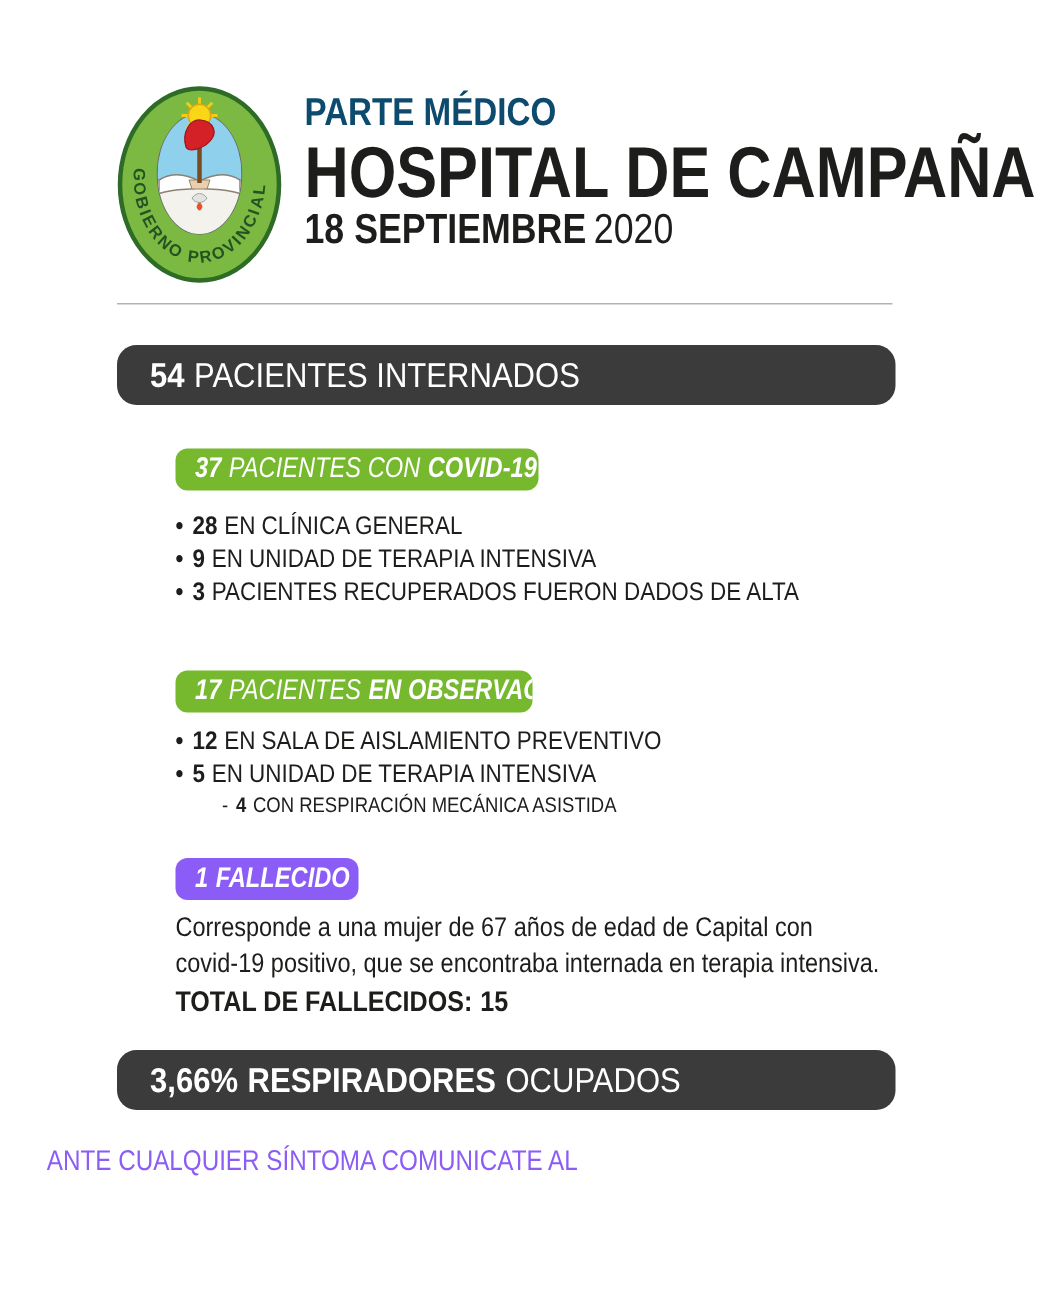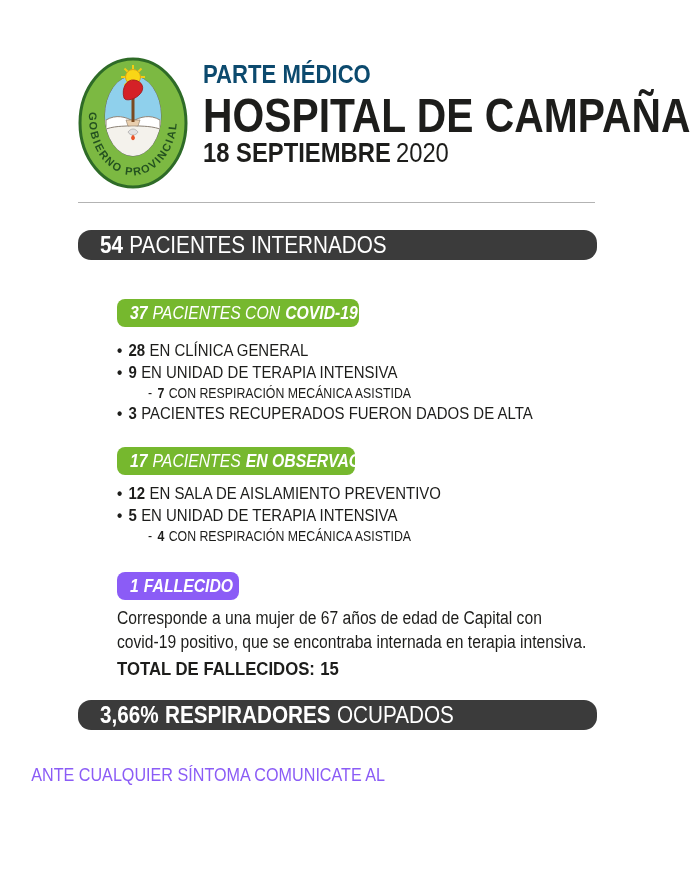--- a/index.html
+++ b/index.html
@@ -15,21 +15,21 @@
   
   .logo { position:absolute; left:76px; top:56px; }
   .kicker { position:absolute; left:203px; top:59px; font-size:26px; font-weight:bold; color:#0c4a6e; }
   .title  { position:absolute; left:203px; top:88px; font-size:48px; font-weight:bold; color:#1d1d1b; }
   .date   { position:absolute; left:203px; top:137px; font-size:28px; }
   .date b { margin-right:6px; }
 
   .divider { position:absolute; left:78px; top:202px; width:517px; height:1px; background:#b3b3b3; }
 
   
-  .banner-dark { position:absolute; left:78px; width:519px; height:30px; background:#3b3b3b;
+  .banner-dark { position:absolute; left:78px; width:519px; height:40px; background:#3b3b3b;
                  border-radius:13px; color:#fff; display:flex; align-items:center;
                  padding-left:22px; font-size:23px; }
   .banner-dark .cond { transform:scaleX(.9); }
   .banner-dark b { margin-right:7px; }
   .banner-dark .bold2 { font-weight:bold; margin-right:7px; }
   #banner-internados { top:230px; }
   #banner-respiradores { top:700px; }
 
   
   .tag { position:absolute; left:117px; height:28px; border-radius:8px; color:#fff; font-size:19px;
@@ -123,21 +123,20 @@
   <div class="banner-dark" id="banner-internados">
     <span class="cond"><b>54</b><span>PACIENTES INTERNADOS</span></span>
   </div>
 
   <div class="tag tag-green" id="tag-covid">
     <span class="cond"><b>37</b><span>PACIENTES CON</span><span class="boldpart">COVID-19</span></span>
   </div>
   <div class="list" id="list-covid">
     <div class="li"><span class="cond"><b>28</b><span>EN CLÍNICA GENERAL</span></span></div>
     <div class="li"><span class="cond"><b>9</b><span>EN UNIDAD DE TERAPIA INTENSIVA</span></span></div>
-    <div class="li sub"><span class="cond"><b>7</b><span>CON RESPIRACIÓN MECÁNICA ASISTIDA</span></span></div>
     <div class="li"><span class="cond"><b>3</b><span>PACIENTES RECUPERADOS FUERON DADOS DE ALTA</span></span></div>
   </div>
 
   <div class="tag tag-green" id="tag-observacion">
     <span class="cond"><b>17</b><span>PACIENTES</span><span class="boldpart">EN OBSERVACIÓN</span></span>
   </div>
   <div class="list" id="list-observacion">
     <div class="li"><span class="cond"><b>12</b><span>EN SALA DE AISLAMIENTO PREVENTIVO</span></span></div>
     <div class="li"><span class="cond"><b>5</b><span>EN UNIDAD DE TERAPIA INTENSIVA</span></span></div>
     <div class="li sub"><span class="cond"><b>4</b><span>CON RESPIRACIÓN MECÁNICA ASISTIDA</span></span></div>

